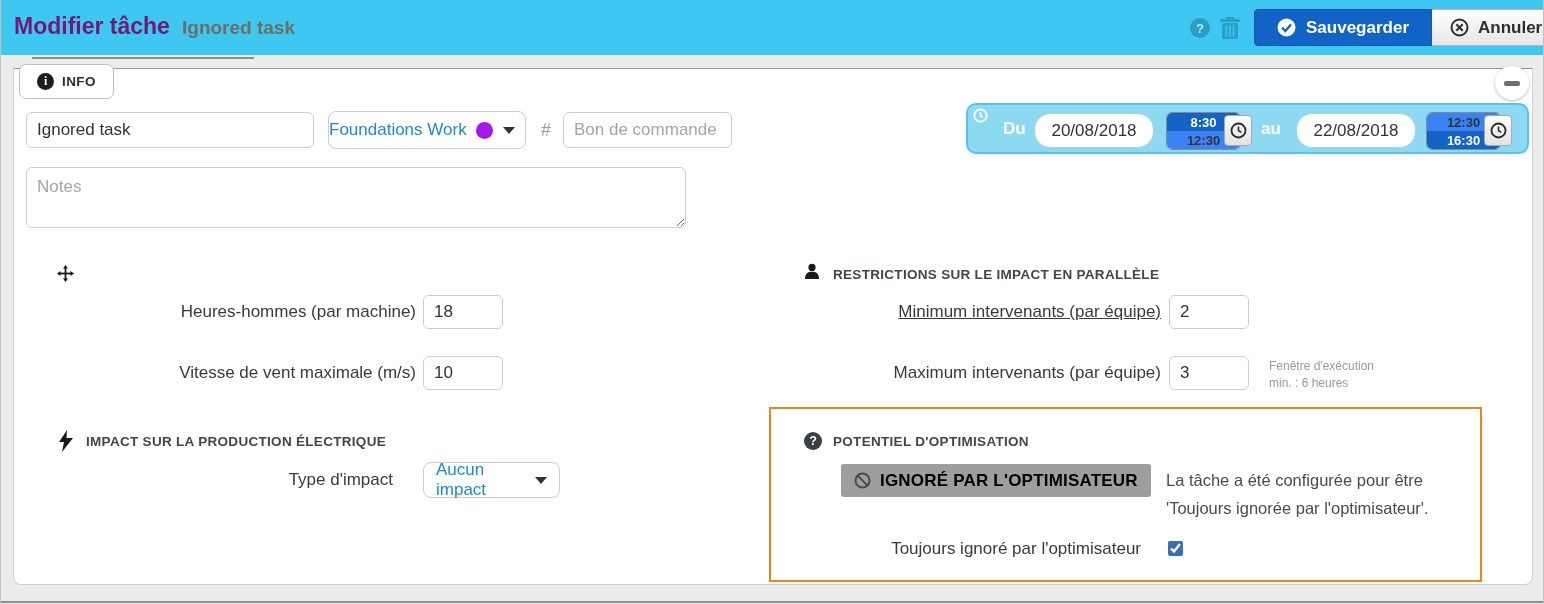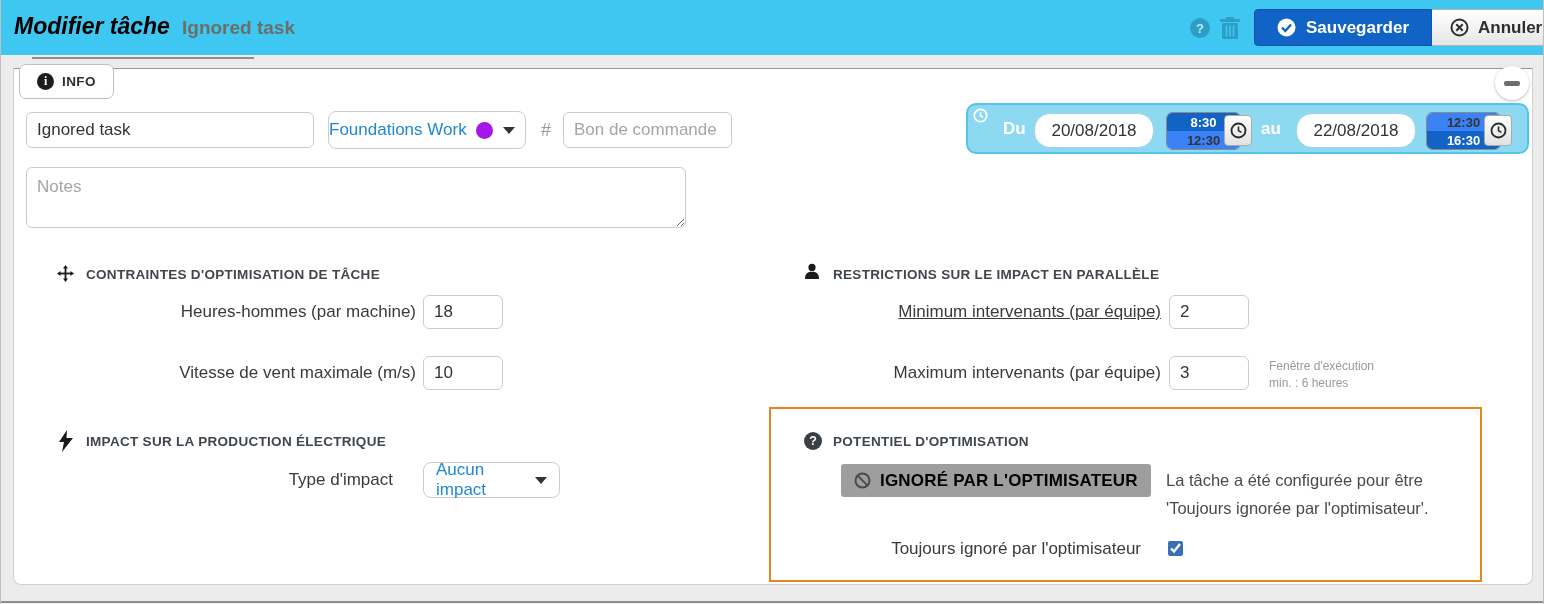--- a/index.html
+++ b/index.html
@@ -6,21 +6,21 @@
   html,body { background:#dcdcdc; }
   body { font-family:"Liberation Sans","DejaVu Sans",sans-serif; }
   .page { position:relative; width:1544px; height:604px; background:#ececec; overflow:hidden;
           border-left:1px solid #bfbfbf; border-right:1px solid #bfbfbf; }
   .abs { position:absolute; }
 
   
   .hdr { position:absolute; left:0; top:0; width:100%; height:55px;
          background:var(--header-bg,#3ec7f0); }
   .hdr-title { position:absolute; left:13px; top:13px; font-size:23px; font-weight:bold;
-               font-style:italic; color:#000000; }
+               color:#701a75; }
   .hdr-sub { position:absolute; left:181px; top:17px; font-size:19px; font-weight:bold;
              color:#6e6e68; }
   .hdr-help { position:absolute; left:1189px; top:18px; width:20px; height:20px; border-radius:50%;
               background:#2b9fc6; color:#bfeafa; font-size:13px; font-weight:bold;
               display:flex; align-items:center; justify-content:center; }
   .hdr-trash { position:absolute; left:1218px; top:16px; width:22px; height:24px; }
   .hdr-btns { position:absolute; left:1253px; top:9px; display:flex; height:37px; }
   .btn-save { display:flex; align-items:center; gap:10px; padding:8px 22px;
               background:var(--primary-blue,#1164c6); border:1px solid #0d55ab;
               border-radius:4px 0 0 4px; color:#fff; font-size:17px; font-weight:bold; cursor:pointer; }
@@ -191,21 +191,20 @@
   <span style="position:absolute; left:56px; top:265px; display:flex;">
     <svg width="17" height="17" viewBox="0 0 17 17" fill="#1a1a1a">
       <path d="M8.5 0 L11 3.5 H6 Z"></path>
         <path d="M8.5 17 L6 13.5 H11 Z"></path>
       <path d="M0 8.5 L3.5 6 V11 Z"></path>
         <path d="M17 8.5 L13.5 11 V6 Z"></path>
       <rect x="7.6" y="3" width="1.8" height="11"></rect>
         <rect x="3" y="7.6" width="11" height="1.8"></rect>
     </svg>
   </span>
-  <div class="sec-title" style="left:85px; top:267px;">CONTRAINTES D'OPTIMISATION DE TÂCHE</div>
   <div class="lbl-field" style="left:85px; top:295px; width:330px;">Heures-hommes (par machine)</div>
   <input class="txt" style="left: 422px; top: 295px; width: 80px; height: 34px;" value="18">
   <div class="lbl-field" style="left:85px; top:356px; width:330px;">Vitesse de vent maximale (m/s)</div>
   <input class="txt" style="left: 422px; top: 356px; width: 80px; height: 34px;" value="10">
 
   <span style="position:absolute; left:58px; top:430px; display:flex;">
     <svg width="14" height="22" viewBox="0 0 14 22">
         <polygon points="8,0 0,12 5,12 3,22 14,8 7.5,8" fill="#1a1a1a"></polygon>
       </svg>
   </span>

